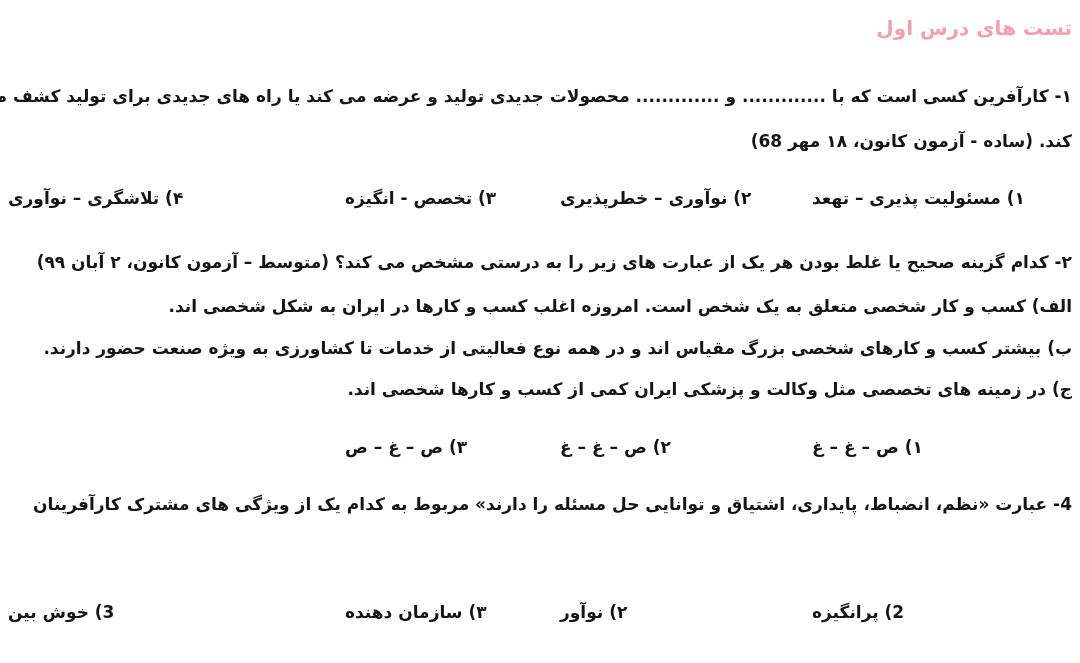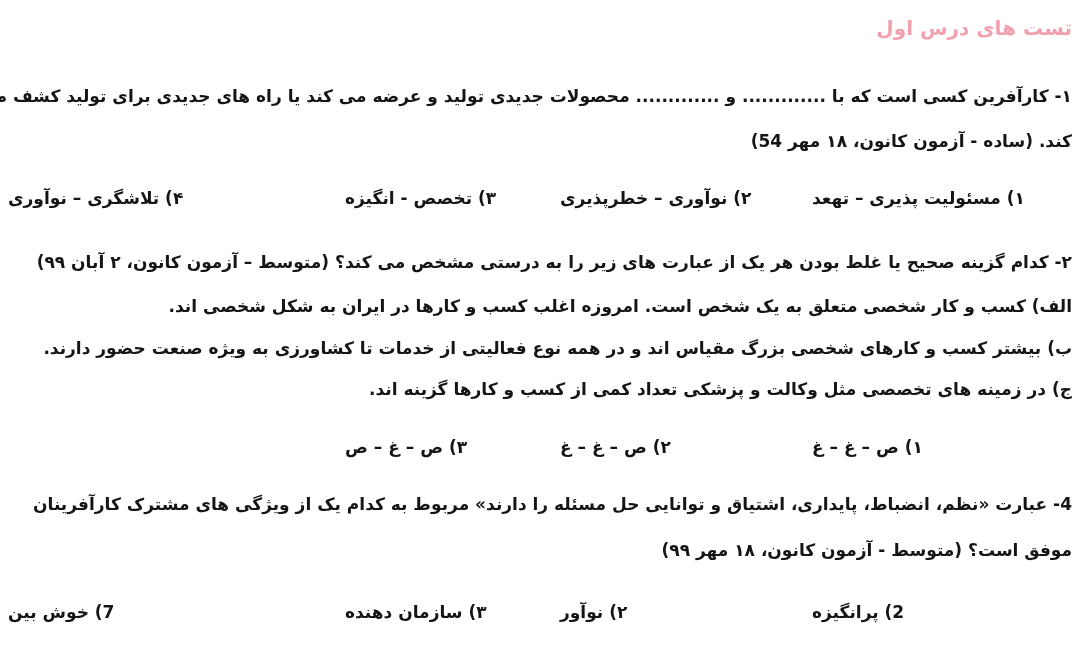--- a/index.html
+++ b/index.html
@@ -64,40 +64,39 @@
   #q3-opts  { top: 602px; }
 </style>
 </head>
 <body>
 
 <div id="doc">
 
   <div class="page-title">تست های درس اول</div>
 
   <div id="q1-line1" class="line">۱- کارآفرین کسی است که با ............. و ............. محصولات جدیدی تولید و عرضه می کند یا راه های جدیدی برای تولید کشف می</div>
-  <div id="q1-line2" class="line">کند. (ساده - آزمون کانون، ۱۸ مهر 54)</div>
+  <div id="q1-line2" class="line">کند. (ساده - آزمون کانون، ۱۸ مهر 68)</div>
   <div id="q1-opts" class="opts-row">
     <div class="opt">۱) مسئولیت پذیری – تهعد</div>
     <div class="opt">۲) نوآوری – خطرپذیری</div>
     <div class="opt">۳) تخصص - انگیزه</div>
     <div class="opt">۴) تلاشگری – نوآوری</div>
   </div>
 
   <div id="q2-line1" class="line">۲- کدام گزینه صحیح یا غلط بودن هر یک از عبارت های زیر را به درستی مشخص می کند؟ (متوسط – آزمون کانون، ۲ آبان ۹۹)</div>
   <div id="q2-item-a" class="line">الف) کسب و کار شخصی متعلق به یک شخص است. امروزه اغلب کسب و کارها در ایران به شکل شخصی اند.</div>
   <div id="q2-item-b" class="line">ب) بیشتر کسب و کارهای شخصی بزرگ مقیاس اند و در همه نوع فعالیتی از خدمات تا کشاورزی به ویژه صنعت حضور دارند.</div>
-  <div id="q2-item-c" class="line">ج) در زمینه های تخصصی مثل وکالت و پزشکی تعداد کمی از کسب و کارها گزینه اند.</div>
+  <div id="q2-item-c" class="line">ج) در زمینه های تخصصی مثل وکالت و پزشکی ایران کمی از کسب و کارها شخصی اند.</div>
   <div id="q2-opts" class="opts-row">
     <div class="opt">۱) ص – غ – غ</div>
     <div class="opt">۲) ص – غ – غ</div>
     <div class="opt">۳) ص – غ – ص</div>
   </div>
 
   <div id="q3-line1" class="line">4- عبارت «نظم، انضباط، پایداری، اشتیاق و توانایی حل مسئله را دارند» مربوط به کدام یک از ویژگی های مشترک کارآفرینان</div>
-  <div id="q3-line2" class="line">موفق است؟ (متوسط - آزمون کانون، ۱۸ مهر ۹۹)</div>
   <div id="q3-opts" class="opts-row">
     <div class="opt">2) پرانگیزه</div>
     <div class="opt">۲) نوآور</div>
     <div class="opt">۳) سازمان دهنده</div>
-    <div class="opt">7) خوش بین</div>
+    <div class="opt">3) خوش بین</div>
   </div>
 
 </div>
 
 </body></html>

